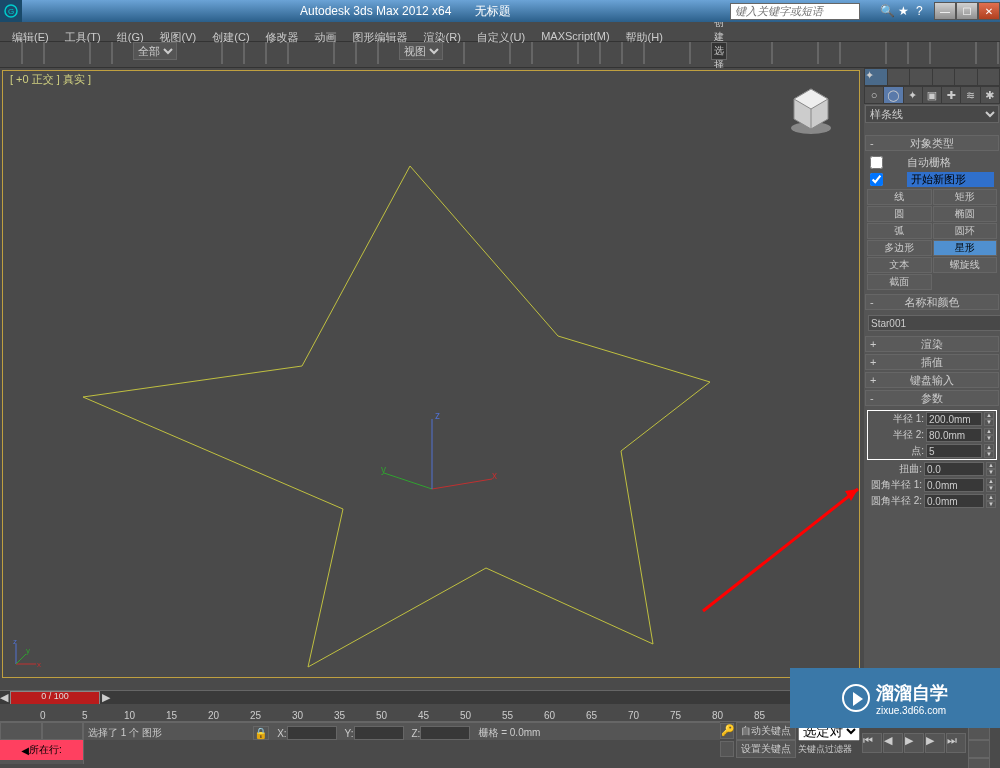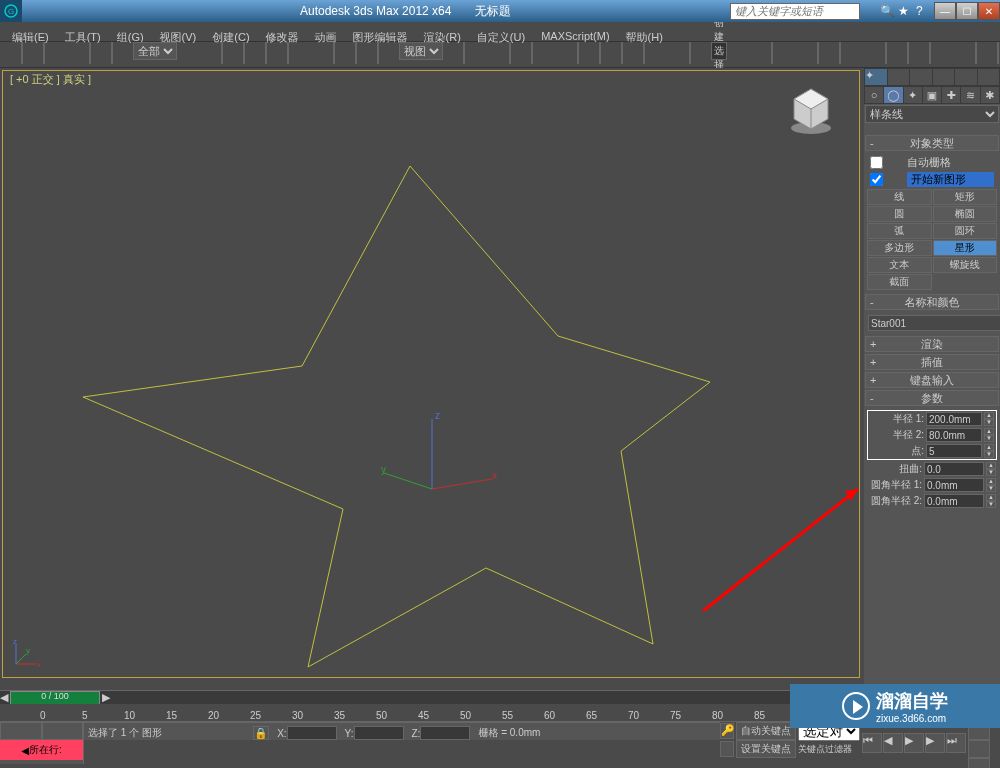--- a/index.html
+++ b/index.html
@@ -63,21 +63,21 @@
 .param-row { display: flex; align-items: center; padding: 1px 2px; gap: 2px; height: 16px; }
 .param-row .plabel { width: 54px; text-align: right; font-size: 10px; white-space: nowrap; }
 .param-row input { flex: 1; width: 42px; height: 14px; background: #383838; border: 1px solid #666; color: #ccc; font-size: 10px; padding: 0 2px; }
 .param-row .spinner { width: 10px; height: 14px; display: flex; flex-direction: column; }
 .param-row .spinner div { flex: 1; background: #555; border: 1px solid #666; font-size: 6px; line-height: 5px; text-align: center; }
 .params-highlight { border: 1px solid #ffffff; margin: 1px; }
 
 
 .bottom-area { background: #4a4a4a; }
 .timeline-scrub { height: 14px; background: #3a3a3a; display: flex; align-items: center; border-top: 1px solid #666; }
-.timeline-scrub .slider { width: 90px; height: 14px; background: #15803d; margin: 0 2px; border: 1px solid #888; text-align: center; font-size: 9px; line-height: 9px; color: #ddd; }
+.timeline-scrub .slider { width: 90px; height: 14px; background: #b91c1c; margin: 0 2px; border: 1px solid #888; text-align: center; font-size: 9px; line-height: 9px; color: #ddd; }
 .time-ruler { height: 18px; background: #4a4a4a; display: flex; align-items: flex-end; position: relative; border-bottom: 1px solid #666; padding-left: 40px; }
 .time-ruler .tick { position: absolute; font-size: 10px; color: #ccc; }
 .status-area { display: flex; height: 42px; }
 .status-left { width: 84px; background: #555; border-right: 1px solid #666; }
 .status-left .row1 { height: 18px; display: flex; }
 .status-left .sbtn { flex: 1; background: #555; border: 1px solid #666; }
 .status-left .row2 { height: 20px; background: #ff4060; color: #000; font-size: 10px; display: flex; align-items: center; justify-content: center; }
 .status-center { flex: 1; display: flex; flex-direction: column; }
 .status-center .info-row { height: 18px; display: flex; align-items: flex-end; gap: 8px; padding: 0 4px; background: #555; border-top: 1px solid #666; }
 .status-center .info-row .sel-text { color: #ccc; font-size: 10px; }
@@ -92,21 +92,21 @@
 .status-right { width: 280px; display: flex; }
 .time-controls { display: flex; align-items: center; gap: 1px; padding: 2px; }
 .time-controls .tbtn { width: 20px; height: 20px; background: #555; border: 1px solid #666; }
 .key-btn { width: 14px; height: 16px; background: #555; border: 1px solid #666; display: inline-block; }
 .autokey-row { display: flex; flex-direction: column; font-size: 10px; }
 .autokey-row .akey { height: 18px; padding: 1px 4px; background: #555; border: 1px solid #666; white-space: nowrap; }
 .nav-cube { display: flex; flex-wrap: wrap; width: 70px; align-content: flex-start; }
 .nav-cube .nc { width: 22px; height: 18px; background: #555; border: 1px solid #666; }
 
 
-.watermark { position: absolute; right: 0; bottom: 40px; width: 210px; height: 44px; background: #3a78a8; display: flex; align-items: center; justify-content: center; color: #fff; font-size: 18px; font-weight: bold; z-index: 10; }
+.watermark { position: absolute; right: 0; bottom: 40px; width: 210px; height: 60px; background: #3a78a8; display: flex; align-items: center; justify-content: center; color: #fff; font-size: 18px; font-weight: bold; z-index: 10; }
 .watermark .play-icon { width: 28px; height: 28px; border: 2px solid #fff; border-radius: 50%; margin-right: 6px; position: relative; }
 .watermark .play-icon::after { content: ""; position: absolute; left: 9px; top: 6px; border-left: 10px solid #fff; border-top: 7px solid transparent; border-bottom: 7px solid transparent; }
 .watermark .sub { font-size: 10px; font-weight: normal; display: block; }
 </style>
 </head>
 <body>
 
 <div class="titlebar">
   <div class="logo">
     <svg width="16" height="16" viewBox="0 0 16 16">

